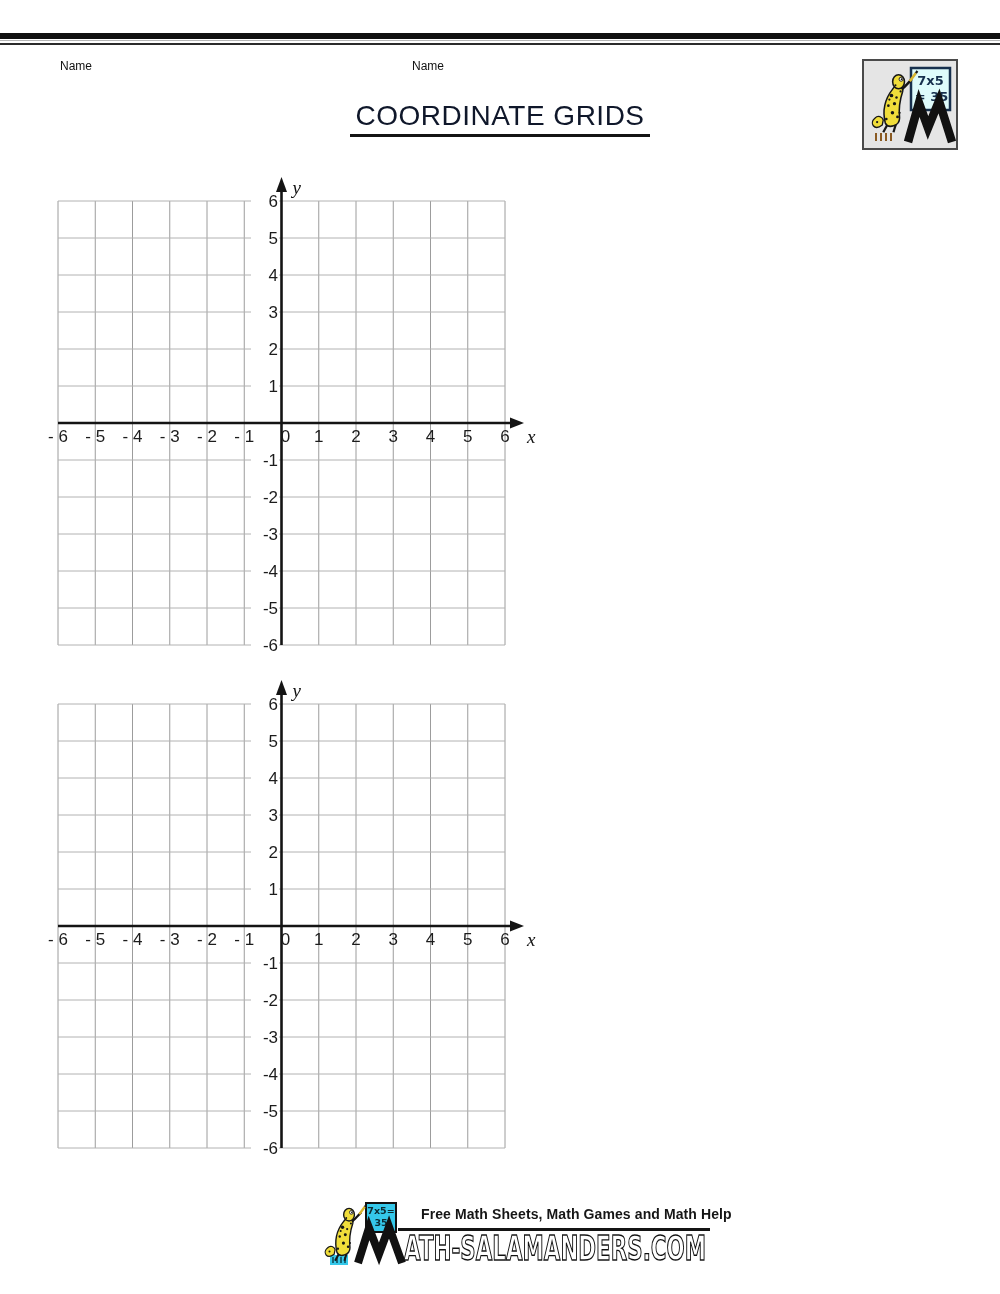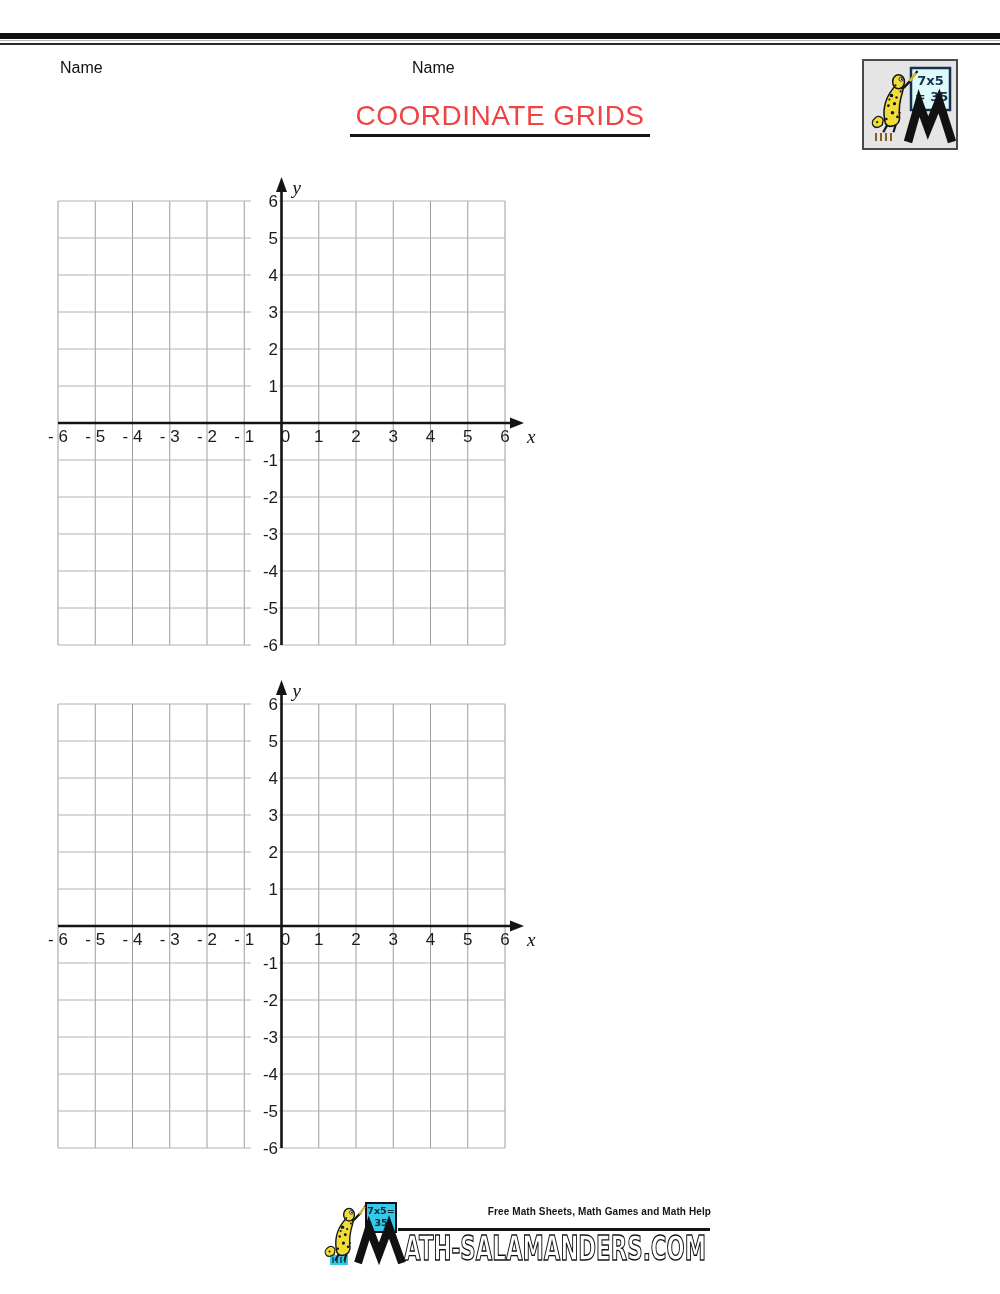--- a/index.html
+++ b/index.html
@@ -5,38 +5,38 @@
   html,body{margin:0;padding:0;background:#e9e9e9;}
   #page{
     position:relative;width:1000px;height:1294px;margin:0 auto;
     background:#ffffff;overflow:hidden;
     font-family:"Liberation Sans", sans-serif;color:#1a1a1a;
   }
   .abs{position:absolute;}
   #rule-thick{left:0;top:33px;width:1000px;height:6px;background:#101010;}
   #rule-thin{left:0;top:43px;width:1000px;height:2px;background:#2b2b2b;}
   #rule-faint{left:0;top:40px;width:1000px;height:1px;background:#b5b5b5;}
-  .field-label{top:59px;font-size:16px;color:#111;}
+  .field-label{top:59px;font-size:12px;color:#111;}
   #name-label{left:60px;}
   #date-label{left:412px;}
   #title-wrap{left:0;top:101px;width:1000px;text-align:center;}
   #title-wrap span{
-    display:inline-block;font-size:28px;letter-spacing:.5px;color:#ef4444;
+    display:inline-block;font-size:28px;letter-spacing:.5px;color:#0f172a;
     border-bottom:3px solid #141414;padding:0 5px 2px 5px;line-height:1.1;
   }
   #logo-box{
     left:862px;top:59px;width:92px;height:87px;
     border:2px solid #4a4a4a;background:#e5e5e5;
   }
   .gridsvg{left:40px;}
   #grid-svg-0{top:172px;}
   #grid-svg-1{top:675px;}
   #footer-tagline{
-    left:399px;top:1206px;width:312px;text-align:right;
-    font-size:10px;font-weight:bold;color:#151515;letter-spacing:.1px;
+    left:421px;top:1206px;width:312px;text-align:left;
+    font-size:14px;font-weight:bold;color:#151515;letter-spacing:.1px;
   }
   #footer-underline{left:398px;top:1228px;width:312px;height:3px;background:#141414;}
 </style>
 </head>
 <body>
 
 <div id="page">
 
   <div id="rule-thick" class="abs"></div>
   <div id="rule-faint" class="abs"></div>

